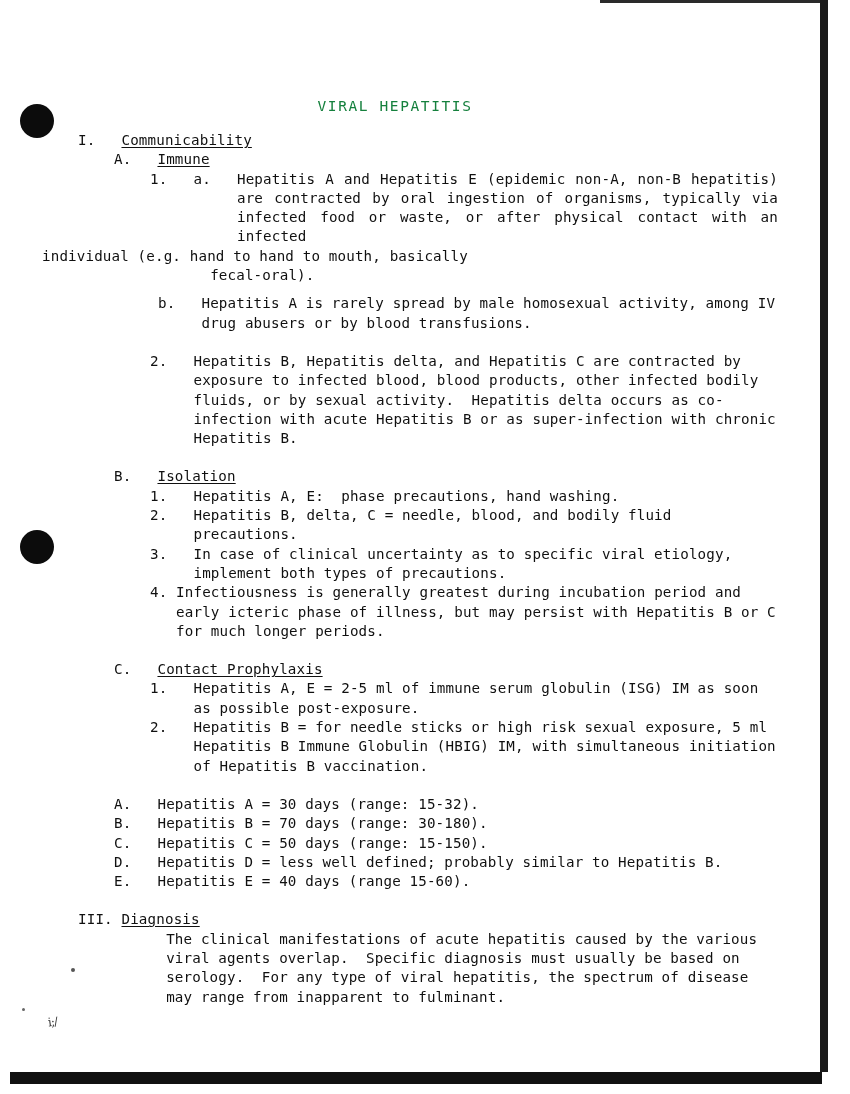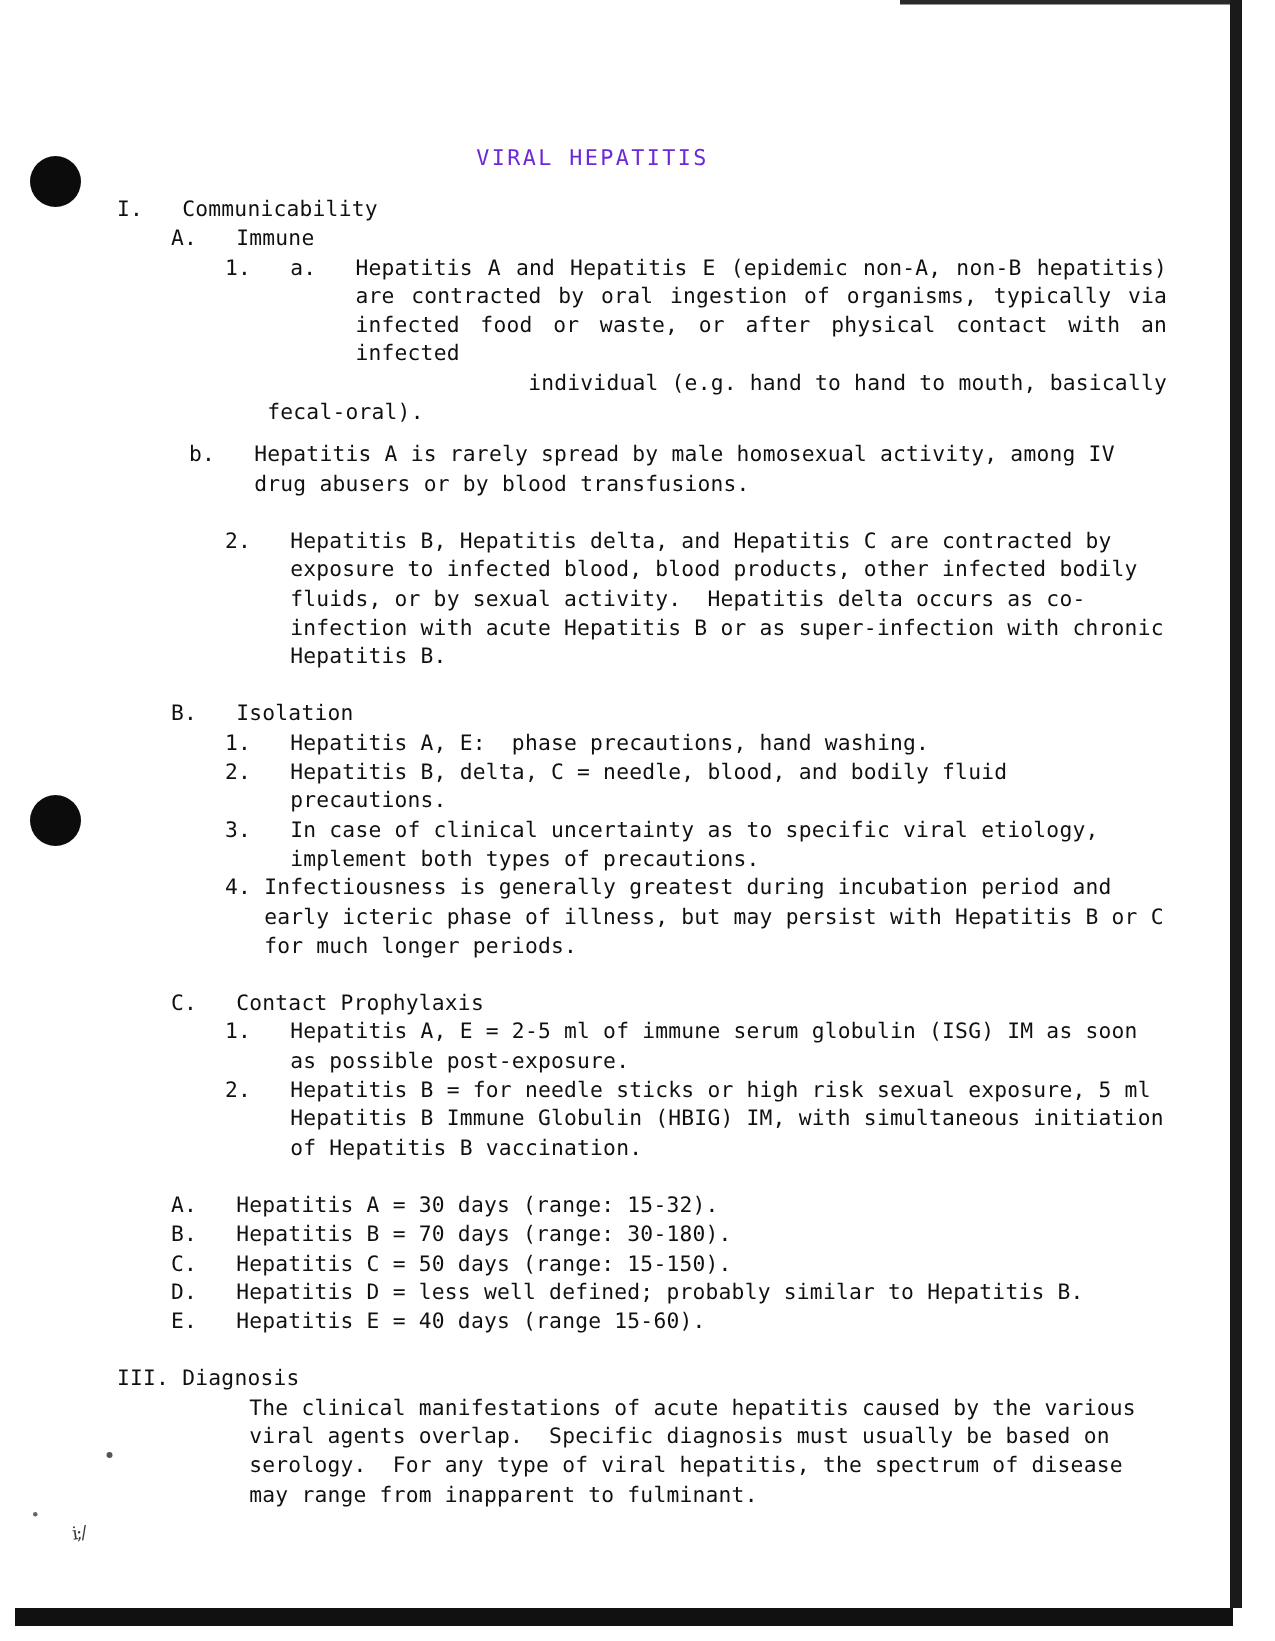--- a/index.html
+++ b/index.html
@@ -95,21 +95,21 @@
     padding: 0;
   }
   .title {
     position: absolute;
     left: 0;
     top: 98px;
     width: 790px;
     text-align: center;
     font-size: 14.5px;
     letter-spacing: 1.6px;
-    color: #6d28d9;
+    color: #15803d;
   }
   .body {
     position: absolute;
     left: 78px;
     top: 131px;
     width: 700px;
     font-size: 14.2px;
     line-height: 19.3px;
     color: #101010;
     letter-spacing: 0.15px;
@@ -129,33 +129,33 @@
   }
   .lbl {
     flex: 0 0 auto;
     white-space: pre;
   }
   .txt {
     flex: 1 1 auto;
     white-space: pre-wrap;
   }
   .u {
+    text-decoration: underline;
     text-underline-offset: 2px;
   }
   
   .i-roman  { margin-left: 0px; }
   .i-alpha  { margin-left: 36px; }
   .i-num    { margin-left: 72px; }
-  .i-let    { margin-left: 48px; justify-content: space-between; }
+  .i-let    { margin-left: 80px; justify-content: space-between; }
   .justify {
     text-align: justify;
   }
   .hang-out {
     margin-left: -108px;
-    text-align: right;
   }
 </style>
 </head>
 <body>
 
 <div class="page">
 
   <div class="edge-top-right"></div>
   <div class="edge-right"></div>
   <div class="edge-right2"></div>

